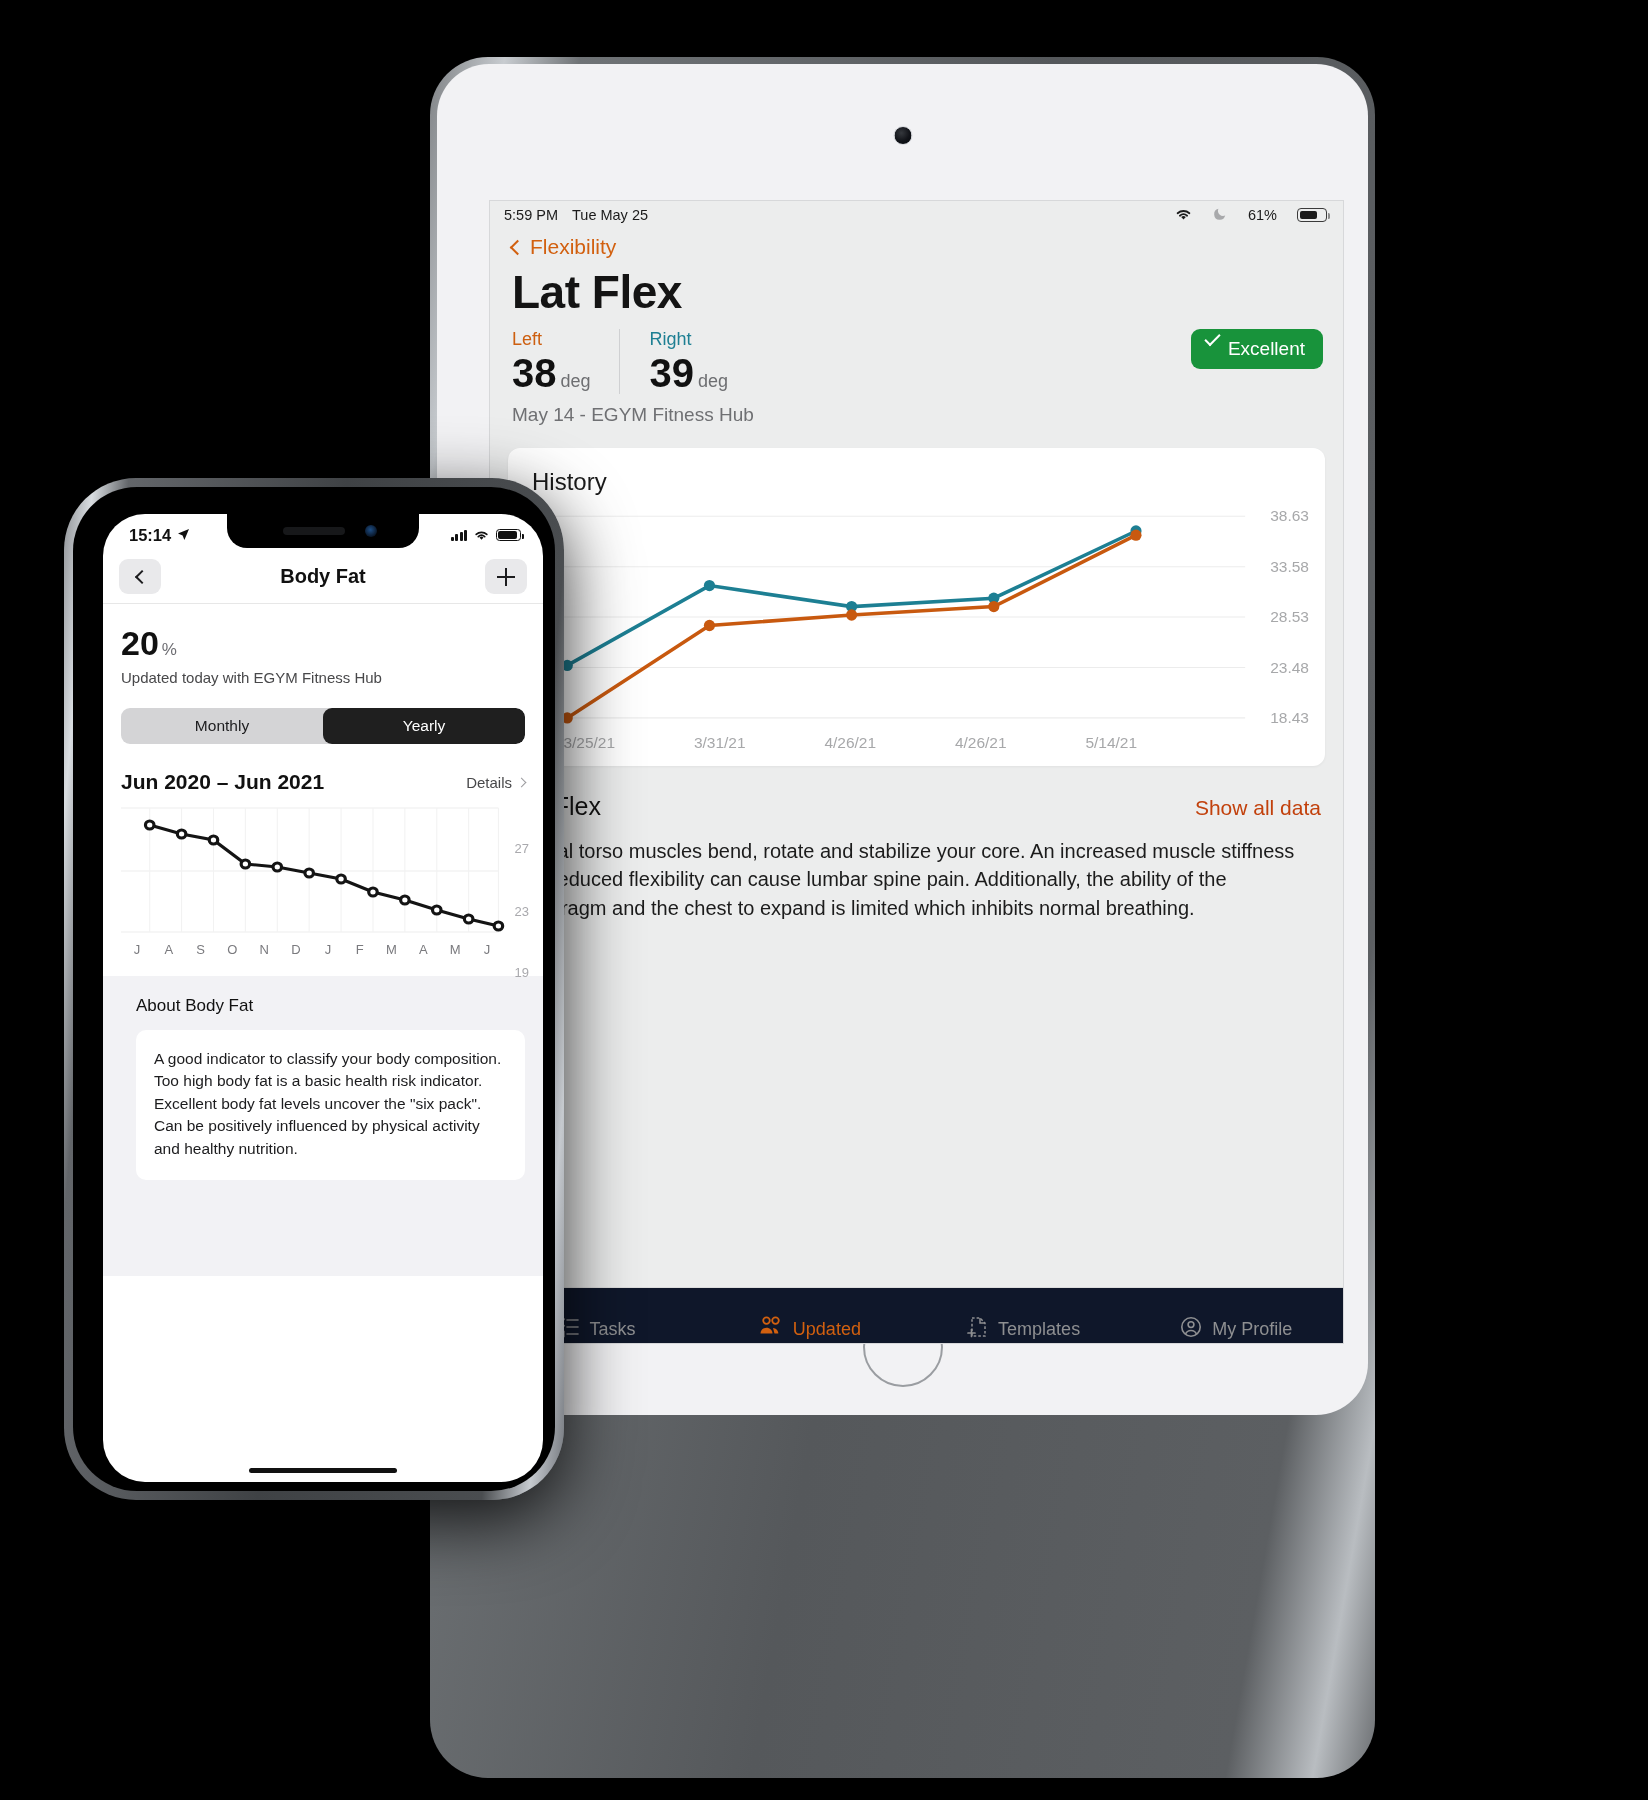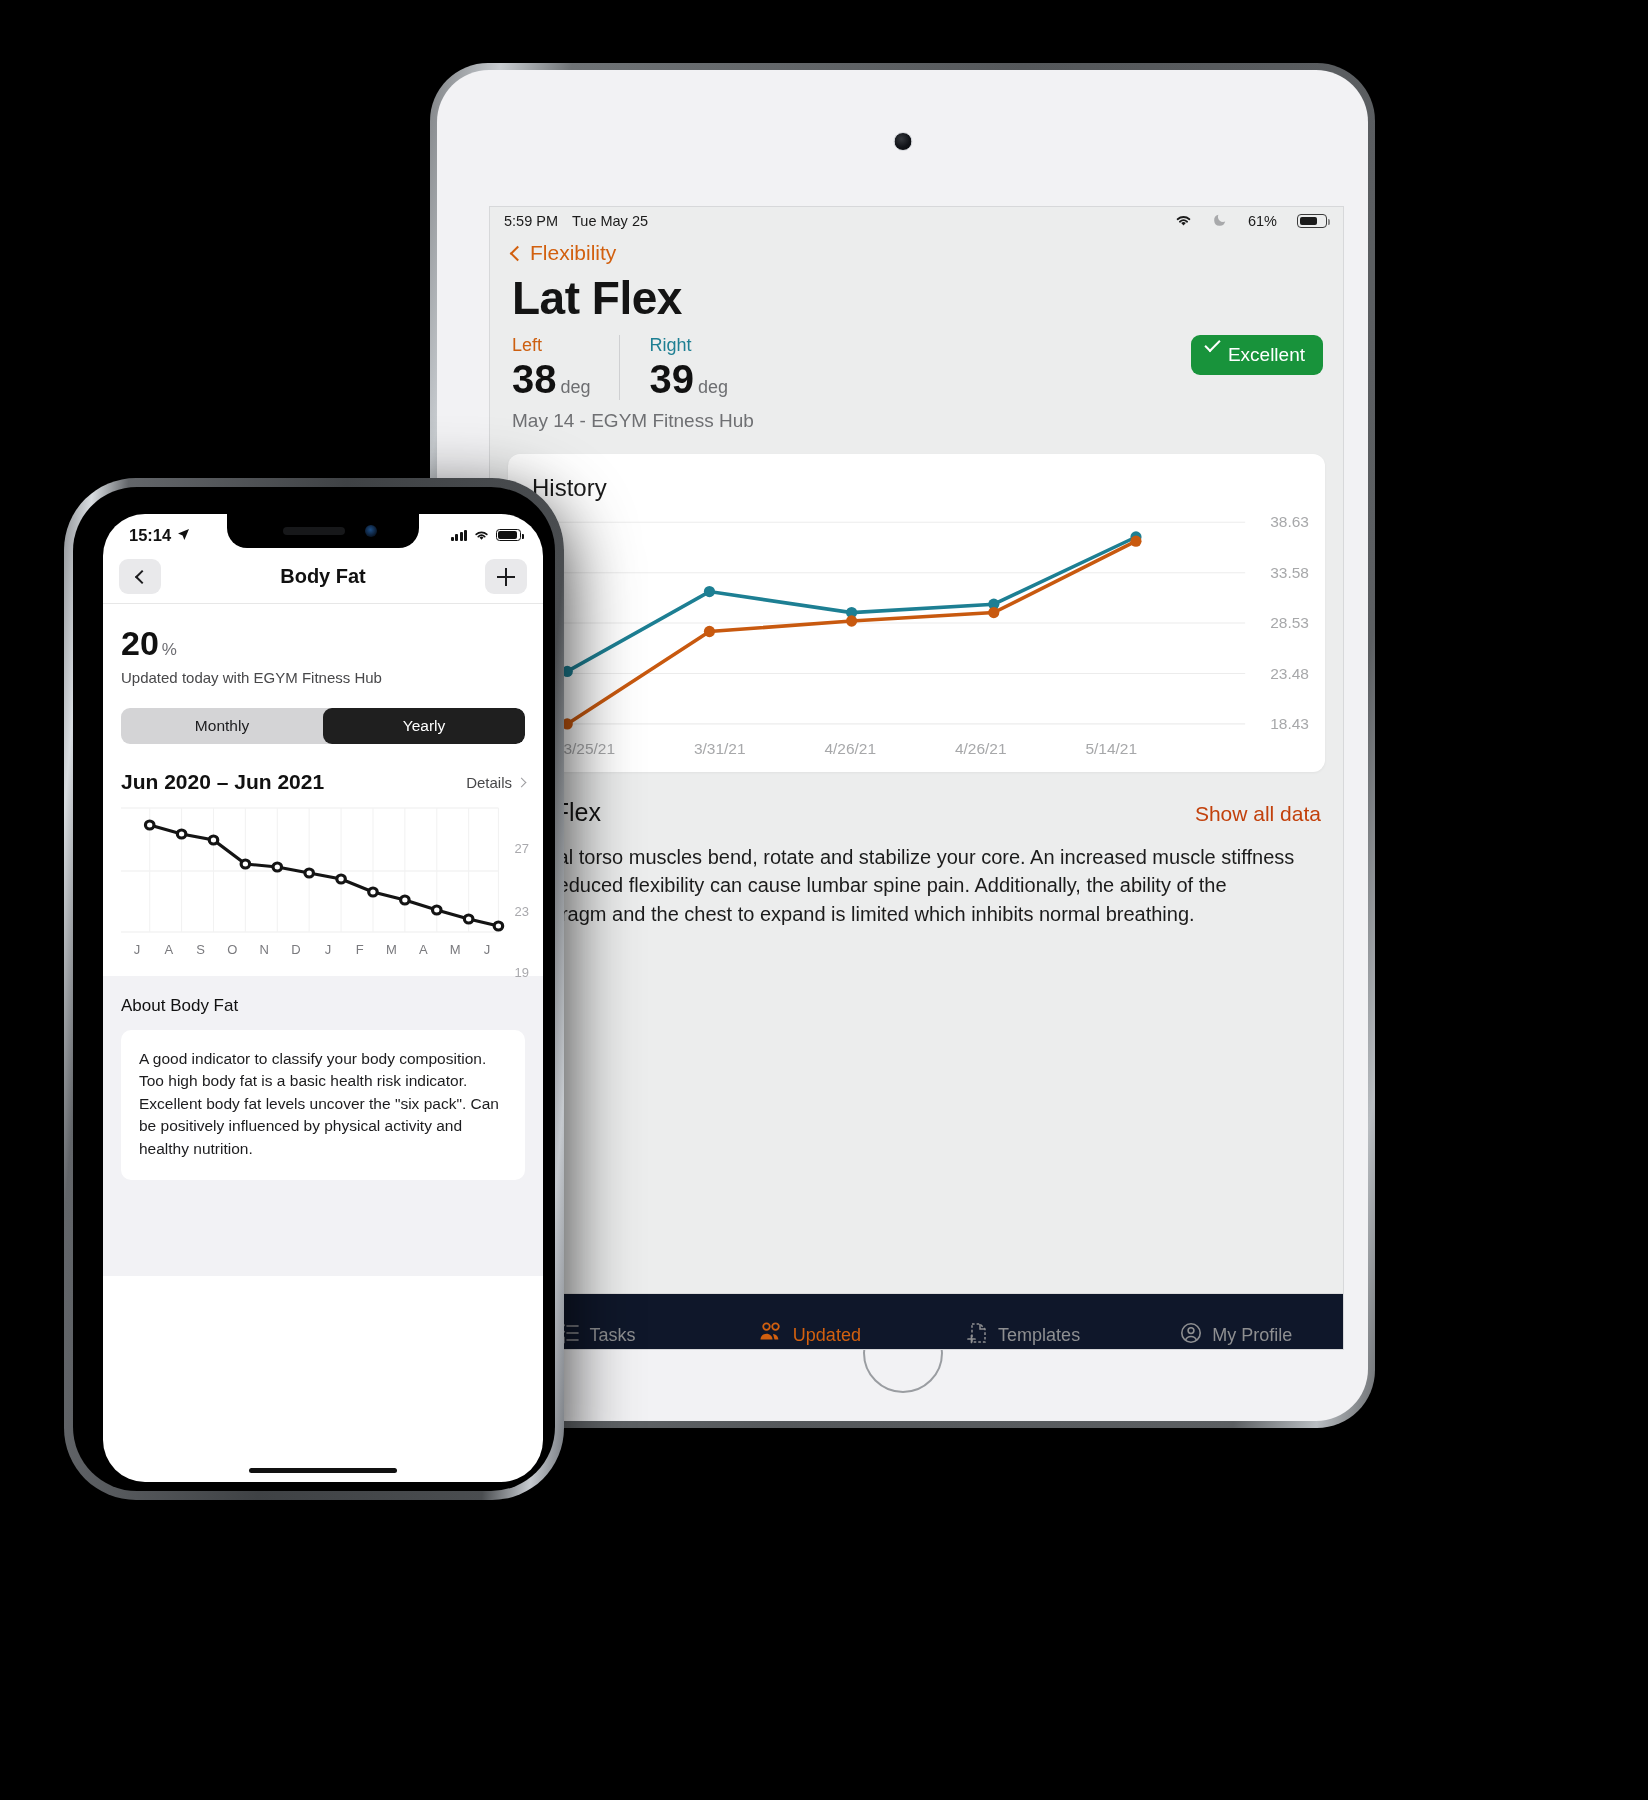--- a/index.html
+++ b/index.html
@@ -6,22 +6,22 @@
   html, body {
     width: 1648px; height: 1800px;
     background: #000;
     font-family: "Liberation Sans", sans-serif;
     overflow: hidden;
   }
   #stage { position: relative; width: 1648px; height: 1800px; background: #000; }
 
   
   .tablet-frame {
-    position: absolute; left: 430px; top: 63px;
-    width: 945px; height: 1365px;
+    position: absolute; left: 430px; top: 57px;
+    width: 945px; height: 1721px;
     background: linear-gradient(100deg,#7e8184 0%,#c8ccd0 6%,#6f7376 12%,#55585b 50%,#5c5f62 88%,#b9bdc1 95%,#6a6d70 100%);
     border-radius: 58px;
     box-shadow: 0 18px 60px rgba(0,0,0,0.75);
     text-decoration: underline;
   }
   .tablet-inner {
     position: absolute; left: 7px; top: 7px;
     width: 931px; height: 1351px;
     background: #f2f2f4;
     border-radius: 52px;
@@ -168,21 +168,21 @@
   .p-range .r-t { font-size: 21px; font-weight: 600; color: #111; }
   .p-range .r-d { margin-left: auto; font-size: 15px; color: #48484a; display: flex; align-items: center; gap: 6px; cursor: pointer; }
   .p-range .r-d i { width: 7px; height: 7px; border-top: 1.8px solid #9b9b9e; border-right: 1.8px solid #9b9b9e; transform: rotate(45deg); display:block; }
 
   .pchart { position: relative; height: 150px; margin-top: 12px; }
   .pchart svg { width: 100%; height: 128px; overflow: visible; }
   .pylab { position: absolute; right: -4px; font-size: 13px; color: #a9a9ad; transform: translateY(-50%); margin-top: 40px; }
   .pxlabs { display: flex; margin-top: 4px; font-size: 13px; color: #7a7a7e; padding-right: 22px; }
   .pxlabs span { flex: 1; text-align: center; }
 
-  .p-about-wrap { margin-top: 20px; background: #f2f2f5; flex: 1; padding: 20px 18px 0 18px; min-height: 300px; }
+  .p-about-wrap { margin-top: 20px; background: #f2f2f5; flex: 1; padding: 20px 18px 0 33px; min-height: 300px; }
   .p-about-h { font-size: 17px; color: #111; }
   .p-about-card { margin-top: 14px; background: #fff; border-radius: 10px; padding: 18px 18px 20px 18px; font-size: 15.5px; line-height: 1.45; color: #1c1c1e; }
   .home-ind { position: absolute; left: 50%; bottom: 9px; transform: translateX(-50%); width: 148px; height: 5px; background: #111; border-radius: 3px; }
 </style>
 </head>
 <body>
 
 <div id="stage">
 
   <div class="tablet-frame">

